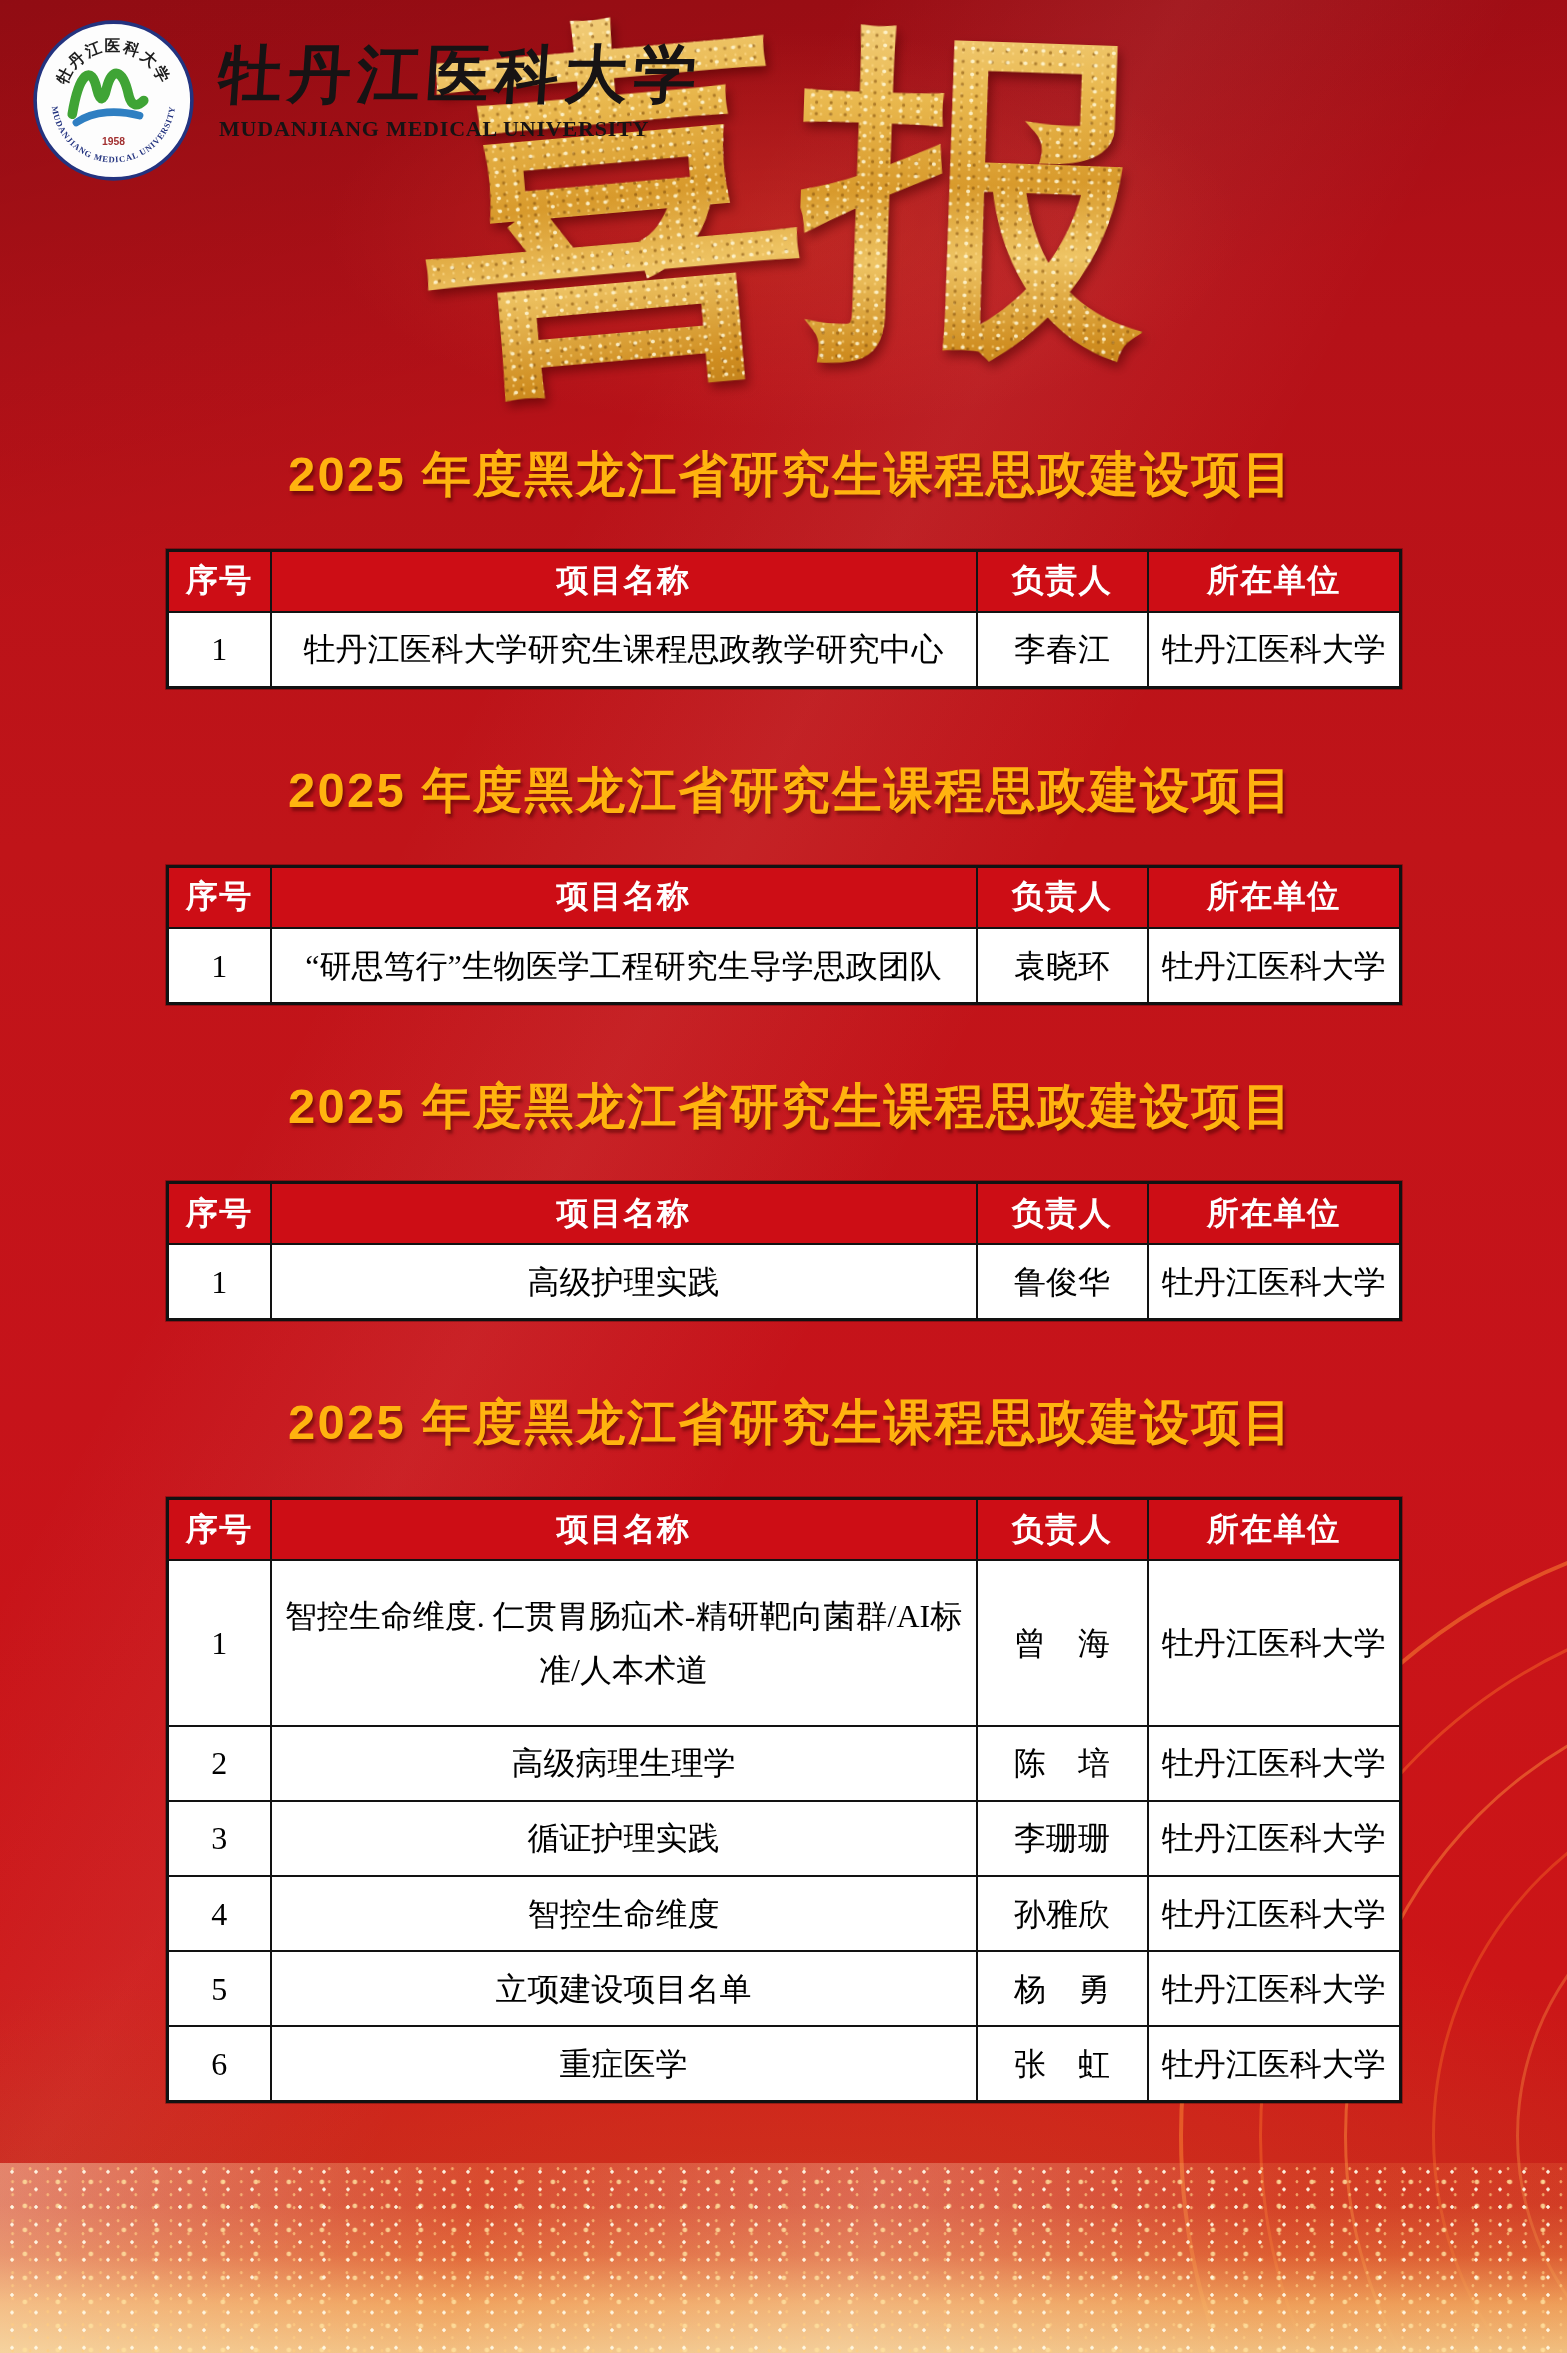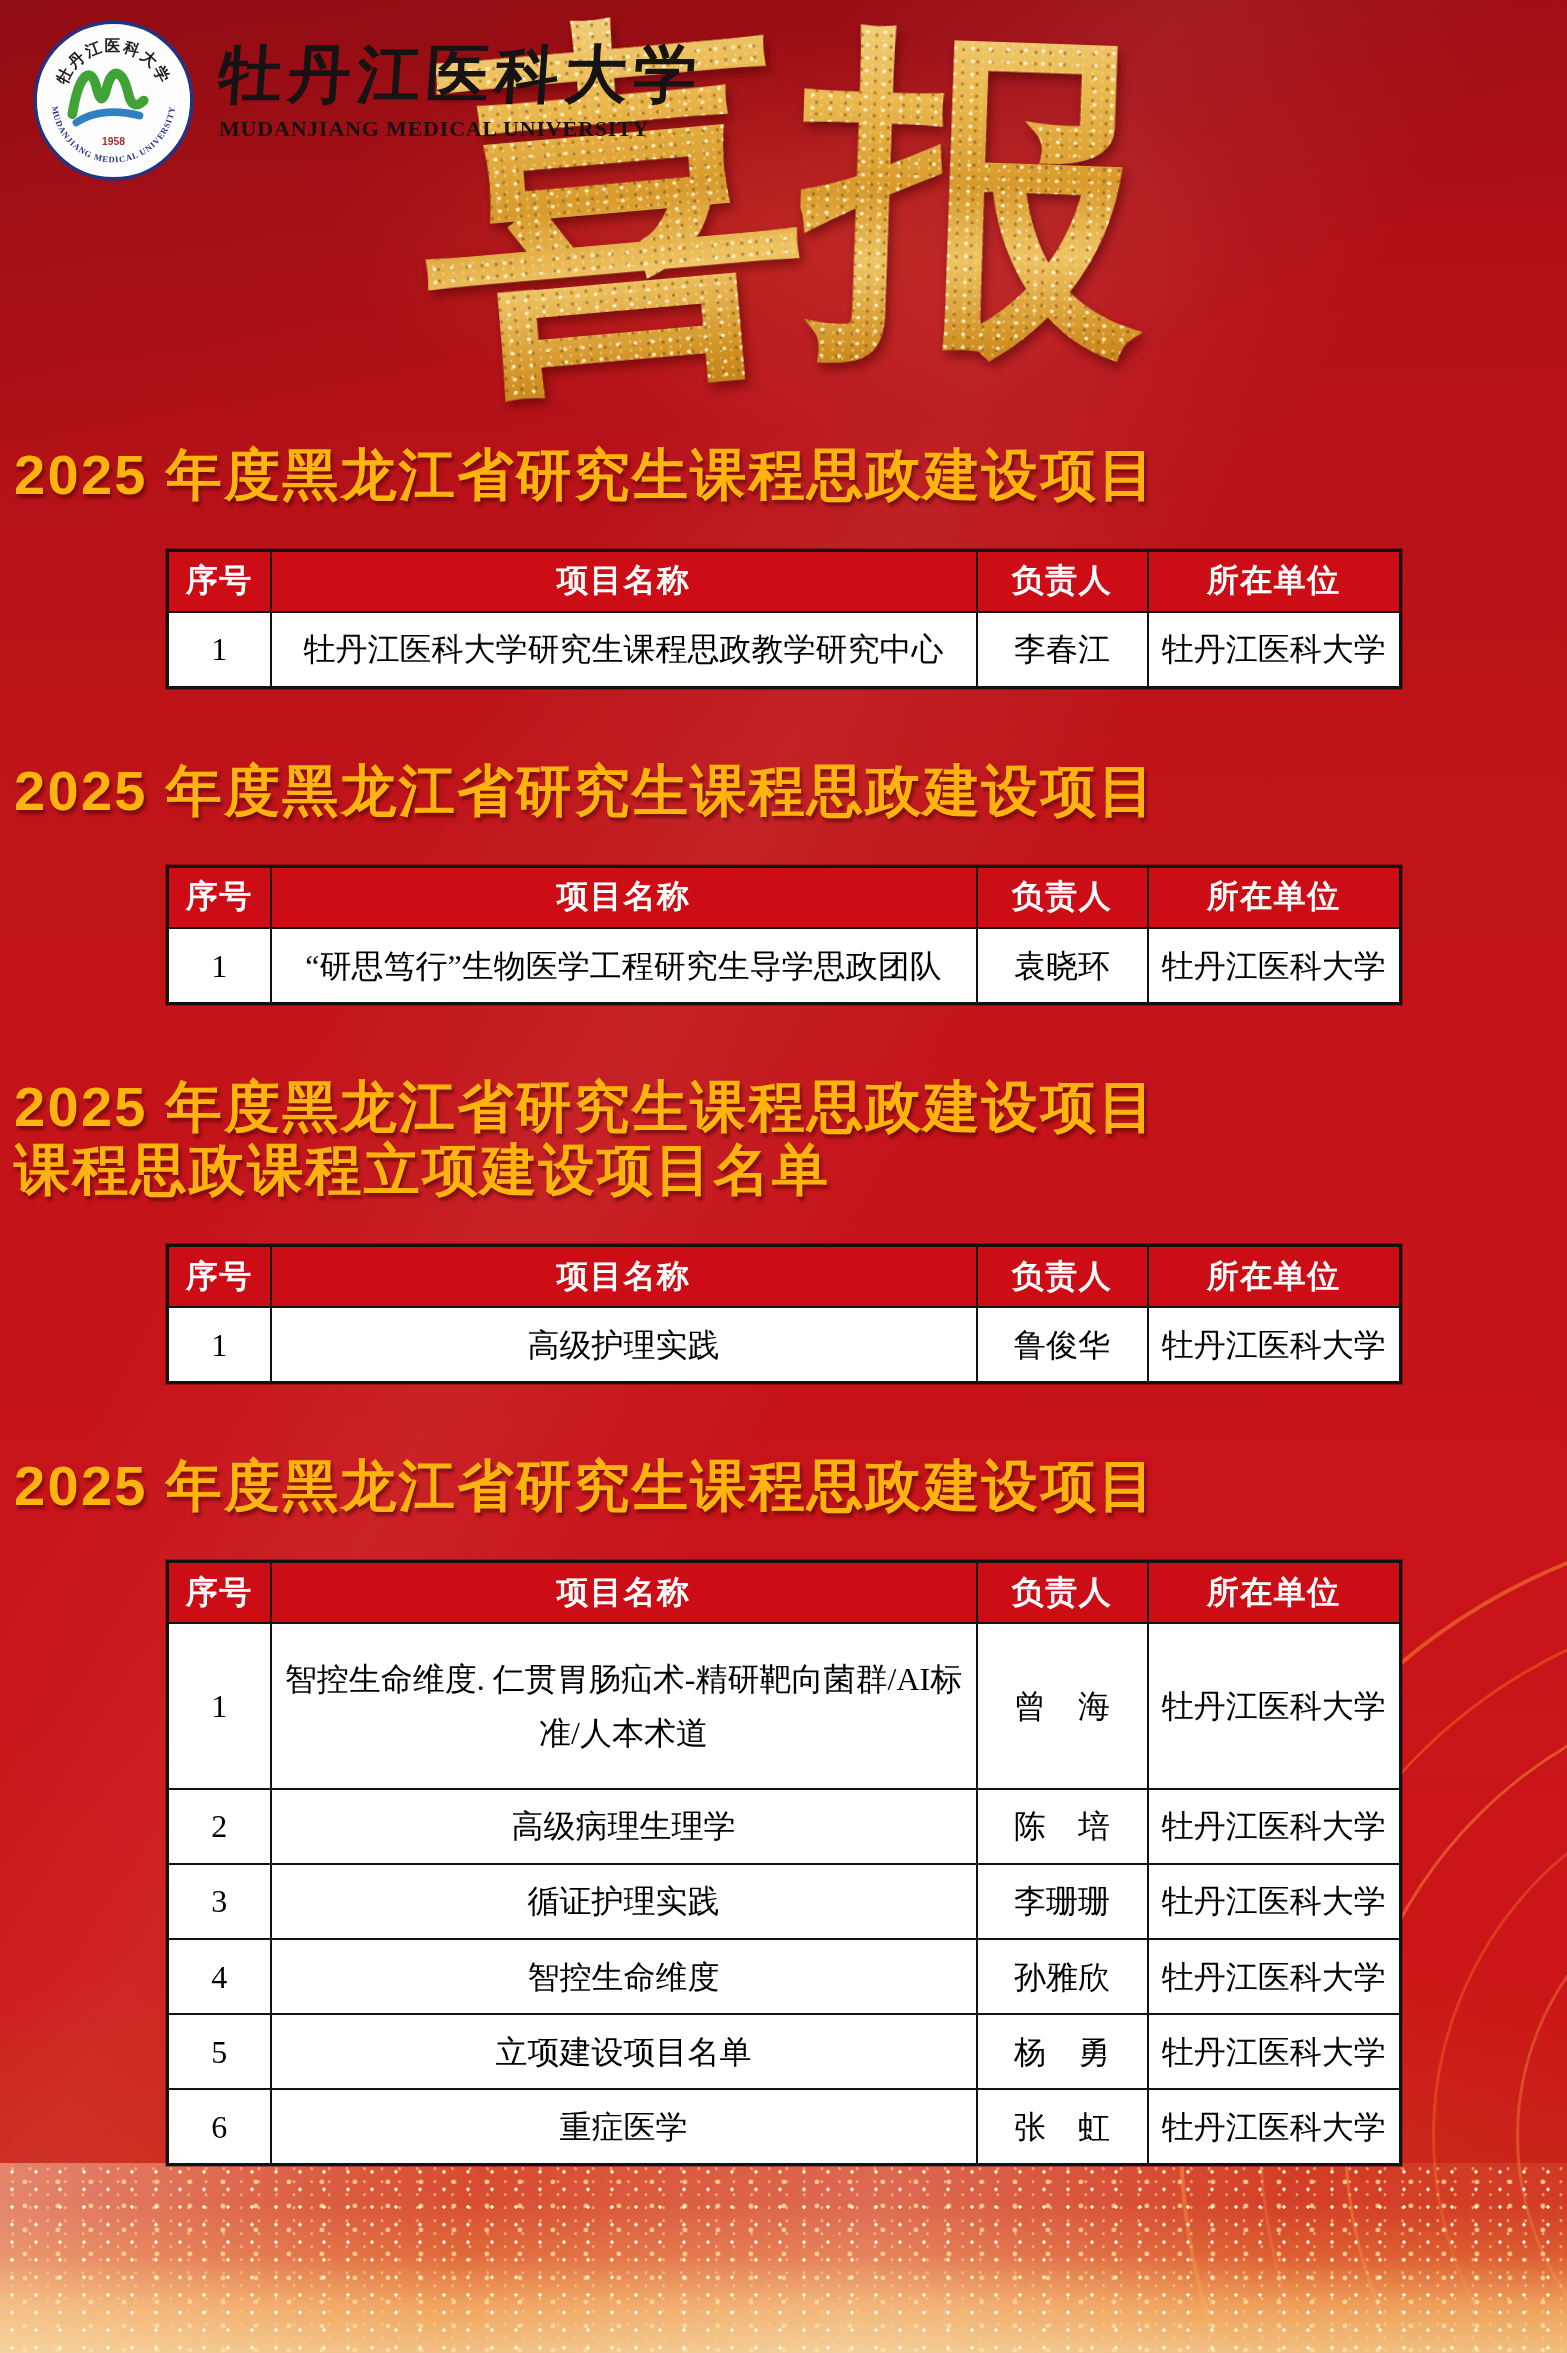--- a/index.html
+++ b/index.html
@@ -39,22 +39,22 @@
       radial-gradient(circle, rgba(255,220,140,.7) 0 0.9px, rgba(255,220,140,0) 1.5px) 2.3px 3.1px/10px 8.4px,
       linear-gradient(176deg,#f2cf7e 4%,#e9b84e 26%,#d89a2c 48%,#eec464 66%,#cf8d20 88%,#b97a18 100%);
     -webkit-background-clip:text;background-clip:text;color:transparent;
     filter:drop-shadow(3.8px 6.1px 5.4px rgba(70,0,0,.55));
   }
   .banner-char.c1{font-size:383px;line-height:413px;transform:rotate(-5deg);}
   .banner-char.c2{font-size:346px;line-height:383px;margin-left:-3.1px;transform:rotate(2deg) translateY(3.1px);}
   
   #sections{position:relative;z-index:3;}
   .sec-title{
-    margin-top:70px;text-align:left;
-    color:#ffb30f;font-weight:800;font-size:56px;line-height:63px;letter-spacing:2.3px;
+    margin-top:70px;text-align:center;
+    color:#ffb30f;font-weight:800;font-size:49px;line-height:63px;letter-spacing:2.3px;
     text-shadow:2.3px 3.8px 3.1px rgba(70,0,0,.50), 0.8px 0.8px 0 rgba(130,30,0,.35);
     padding-left:14px;
   }
   .section:first-child .sec-title{margin-top:13.8px;}
   .sec-table{
     width:1232px;margin:43px auto 0;border-collapse:collapse;table-layout:fixed;
     font-family:"Liberation Serif",serif;border:3.1px solid #121212;
     box-shadow:0 0 0 0.8px rgba(0,0,0,.35);
   }
   .sec-table col.c-no{width:103px;}
@@ -190,21 +190,20 @@
               <td class="col-leader">袁晓环</td>
               <td class="col-unit">牡丹江医科大学</td>
             </tr>
           </tbody>
     </table>
   </div>
 
   <div class="section">
     <div class="sec-title">
       <div>2025 年度黑龙江省研究生课程思政建设项目</div>
-      <div>课程思政课程立项建设项目名单</div>
     </div>
     <table class="sec-table">
       <colgroup>
         <col class="c-no">
             <col class="c-name">
             <col class="c-leader">
             <col class="c-unit">
       </colgroup>
       <thead>
         <tr>

